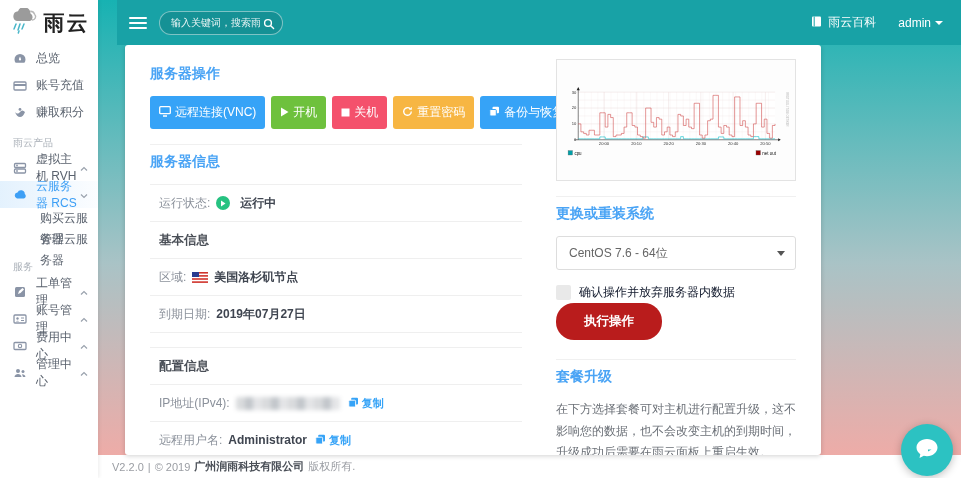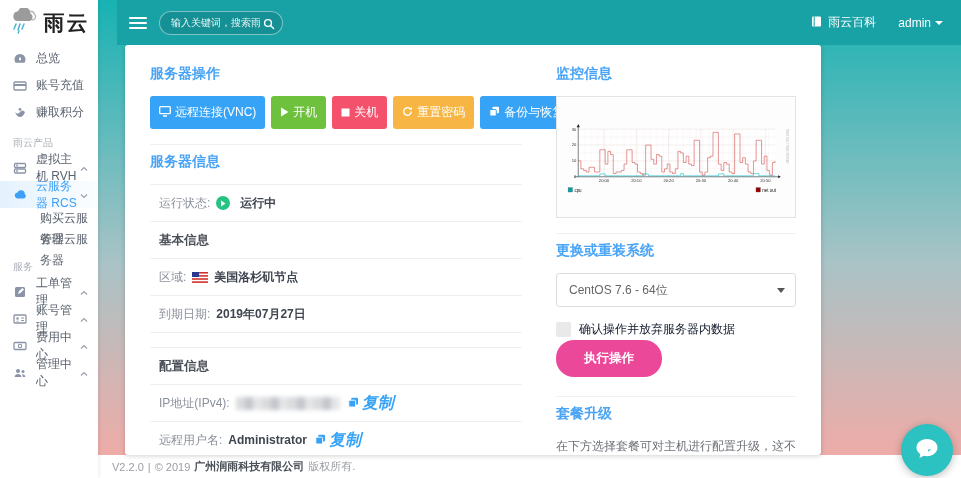--- a/index.html
+++ b/index.html
@@ -56,21 +56,21 @@
   
   .itable { border-top:1px solid #efefef; margin-bottom:14px; }
   .irow { display:flex; align-items:center; min-height:37px; padding:0 9px;
           border-bottom:1px solid #efefef; font-size:12px; color:#8b919b; }
   .irow.head { font-weight:bold; color:#4a4f57; font-size:12.5px; }
   .ival { color:#3f4550; font-weight:bold; margin-left:6px; }
   .blurred { display:inline-block; width:104px; height:13px; margin-left:6px; border-radius:2px;
      background:repeating-linear-gradient(90deg,#d9dbdd 0 9px,#c2c6cb 9px 17px,#e4e5e7 17px 26px);
      filter:blur(2px); vertical-align:middle; }
   .copy { display:inline-flex; align-items:center; gap:3px; color:#36a3f7; font-weight:bold;
-          margin-left:8px; cursor:pointer; text-decoration:none; font-size:16px;font-style:italic; }
+          margin-left:8px; cursor:pointer; text-decoration:none; font-size:11px; }
   .status-ic { display:inline-flex; width:14px; height:14px; border-radius:50%; background:#26c281;
                align-items:center; justify-content:center; margin:0 4px 0 6px; flex:none; }
 
   
   .chart-box { border:1px solid #e3e3e3; background:#fdfdfd; padding:6px 6px 2px; position:relative; }
   .chart-box svg { display:block; width:100%; height:112px; }
 
   
   .osselect { position:relative; width:100%; height:34px; border:1px solid #ddd; border-radius:3px;
               display:flex; align-items:center; padding:0 12px; font-size:12px; color:#666; cursor:pointer; }
@@ -371,21 +371,20 @@
                   <rect x="0.8" y="3.2" width="6.8" height="6.8" rx="1" fill="#36a3f7" stroke="#fff" stroke-width="0.9"></rect>
                 </svg></span>
             <span>复制</span>
           </a>
         </div>
 
       </div>
     </div>
 
     <div class="col-right">
-      <h3 class="sec">监控信息</h3>
       <div class="chart-box">
         <svg id="chart-svg" viewBox="0 0 356 112">
             <rect x="24" y="9" width="310" height="75" fill="#ffffff"></rect>
             <line x1="34.333333333333336" y1="9" x2="34.333333333333336" y2="84" stroke="#f4ebeb" stroke-width="0.5"></line>
             <line x1="44.66666666666667" y1="9" x2="44.66666666666667" y2="84" stroke="#f4ebeb" stroke-width="0.5"></line>
             <line x1="55" y1="9" x2="55" y2="84" stroke="#f4ebeb" stroke-width="0.5"></line>
             <line x1="65.33333333333334" y1="9" x2="65.33333333333334" y2="84" stroke="#f4ebeb" stroke-width="0.5"></line>
             <line x1="75.66666666666666" y1="9" x2="75.66666666666666" y2="84" stroke="#f4ebeb" stroke-width="0.5"></line>
             <line x1="86" y1="9" x2="86" y2="84" stroke="#f4ebeb" stroke-width="0.5"></line>
             <line x1="96.33333333333333" y1="9" x2="96.33333333333333" y2="84" stroke="#f4ebeb" stroke-width="0.5"></line>
@@ -451,21 +450,21 @@
 
       <h3 class="sec">更换或重装系统</h3>
       <div class="osselect">
         <span>CentOS 7.6 - 64位</span>
         <span class="tri"></span>
       </div>
       <div class="chkrow">
         <span class="chkbox"></span>
         <span>确认操作并放弃服务器内数据</span>
       </div>
-      <button class="exec" style="background: #ec4899;">执行操作</button>
+      <button class="exec" style="background: #b91c1c;">执行操作</button>
 
       <hr class="sep" style="margin-top:19px">
 
       <h3 class="sec">套餐升级</h3>
       <p class="upg-desc">在下方选择套餐可对主机进行配置升级，这不影响您的数据，也不会改变主机的到期时间，升级成功后需要在雨云面板上重启生效。</p>
       
     </div>
   </main>
 
   <footer class="footer">

